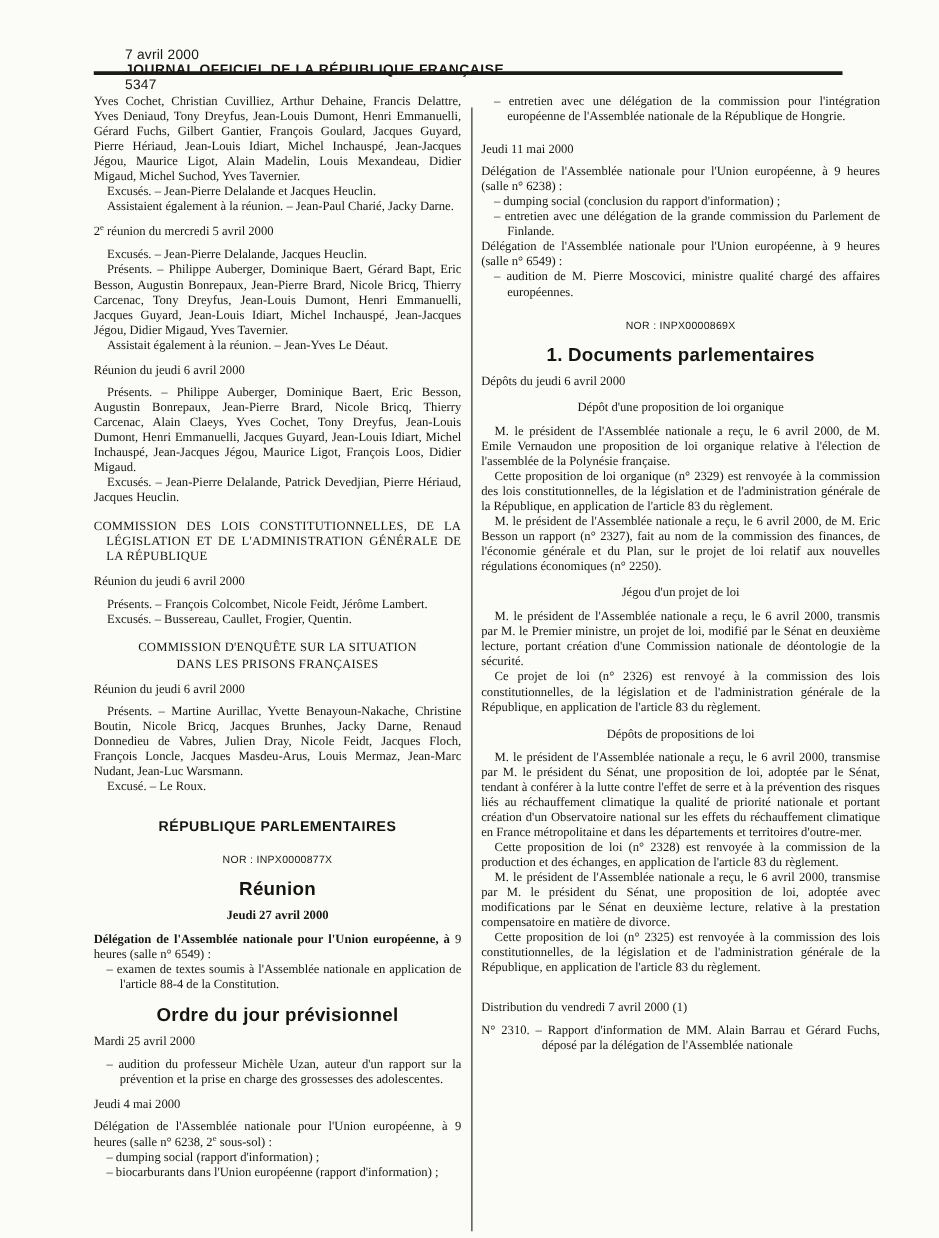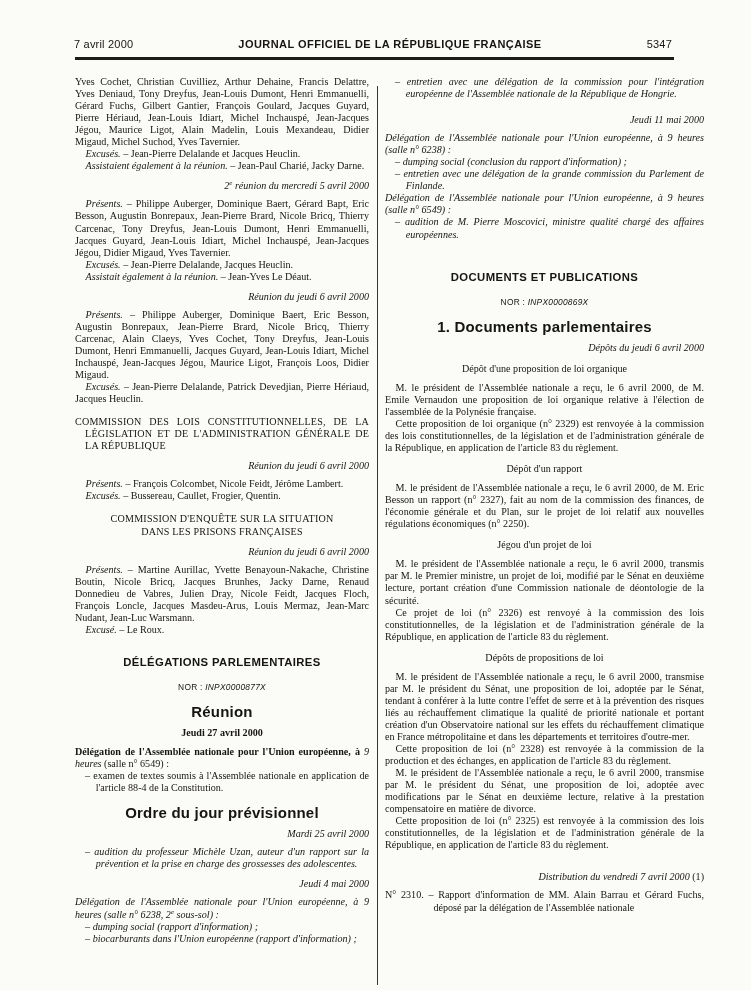--- a/index.html
+++ b/index.html
@@ -9,99 +9,99 @@
     font-family: "Liberation Serif", "DejaVu Serif", serif;
     color: var(--ink, #171513);
     -webkit-font-smoothing: antialiased;
   }
   .page {
     position: relative; width: 751px; height: 990px;
     overflow: hidden; background: var(--paper, #fbfbf8);
   }
   
   .masthead {
-    position: absolute; top: 38px; left: 74px; width: 598px;
-    display: flex; justify-content: space-between; align-items: baseline;
+    position: absolute; top: 38px; left: 89px; width: 598px;
+    display: flex; justify-content: flex-start; align-items: baseline;
     font-family: "Liberation Sans", sans-serif;
-    font-size: 11px; font-weight: 500; letter-spacing: .2px;
+    font-size: 11px; font-weight: 500; letter-spacing: .2px; flex-direction: column;
   }
-  .masthead .jtitle { letter-spacing: .45px; font-weight: 600; }
+  .masthead .jtitle { letter-spacing: .45px; font-weight: 600; margin-left: 11px; }
   .head-rule {
     position: absolute; top: 57px; left: 75px; width: 599px; height: 3px;
     background: #1d1b19;
   }
   
   .col { position: absolute; top: 76px; font-size: 10.1px; line-height: 12.05px; }
   .col-left  { left: 75px;  width: 294px; }
   .col-right { left: 385px; width: 319px; }
   .col-divider {
     position: absolute; top: 86px; left: 377px; width: 1px; height: 899px;
     background: #3a3733;
   }
   
   .blk { margin: 0; }
   .p   { text-align: justify; text-indent: 1.05em; }
   .pf  { text-align: justify; }
   .li  { text-align: justify; padding-left: 2.05em; text-indent: -1.05em; }
   .num { text-align: justify; padding-left: 4.8em;  text-indent: -4.8em; }
-  .hit { text-align: right; margin: 8px 0 6px; }
+  .hit { text-align: left; margin: 8px 0 6px; }
   .hc  { text-align: center; margin: 9px 0 7px; }
   .caps  { text-align: justify; padding-left: 1em; text-indent: -1em; margin: 11px 0 5px; letter-spacing: .2px; }
   .capsc { text-align: center; white-space: pre-line; margin: 11px 0 5px; letter-spacing: .2px; }
   .hbsl {
     text-align: center; font-family: "Liberation Sans", sans-serif;
     font-weight: bold; font-size: 11.3px; letter-spacing: .4px; margin: 20px 0 0;
   }
   .hbs {
     text-align: center; font-family: Liberation Sans, sans-serif;
     font-weight: bold; font-size: 15px; letter-spacing: .2px; margin: 13px 0 9px;
   }
   .hbser { text-align: center; font-weight: bold; margin: 9px 0 7px; }
   .nor {
     text-align: center; font-family: "Liberation Sans", sans-serif;
     font-size: 8.4px; letter-spacing: .25px; margin: 13px 0 11px;
   }
   
-  .it { font-style: italic; }
+  .it { }
   .bd { font-weight: bold; }
   sup.sp { font-size: 7px; line-height: 0; vertical-align: super; }
 </style>
 </head>
 <body>
 
 <div class="page">
 
   <div class="masthead">
     <span class="jdate">7 avril 2000</span>
     <span class="jtitle">JOURNAL OFFICIEL DE LA RÉPUBLIQUE FRANÇAISE</span>
     <span class="jpage">5347</span>
   </div>
   <div class="head-rule"></div>
 
   <div class="col col-left" id="col-left">
       <div class="blk pf"><span class="">Yves Cochet, Christian Cuvilliez, Arthur Dehaine, Francis Delattre, Yves Deniaud, Tony Dreyfus, Jean-Louis Dumont, Henri Emmanuelli, Gérard Fuchs, Gilbert Gantier, François Goulard, Jacques Guyard, Pierre Hériaud, Jean-Louis Idiart, Michel Inchauspé, Jean-Jacques Jégou, Maurice Ligot, Alain Madelin, Louis Mexandeau, Didier Migaud, Michel Suchod, Yves Tavernier.</span></div>
       <div class="blk p"><span class="it ">Excusés.</span><span class=""> – Jean-Pierre Delalande et Jacques Heuclin.</span></div>
       <div class="blk p"><span class="it ">Assistaient également à la réunion.</span><span class=""> – Jean-Paul Charié, Jacky Darne.</span></div>
       <div class="blk hit"><span class="it ">2</span><sup class="sp it ">e</sup><span class="it "> réunion du mercredi 5 avril 2000</span></div>
+      <div class="blk p"><span class="it ">Excusés.</span><span class=""> – Jean-Pierre Delalande, Jacques Heuclin.</span></div>
       <div class="blk p"><span class="it ">Présents.</span><span class=""> – Philippe Auberger, Dominique Baert, Gérard Bapt, Eric Besson, Augustin Bonrepaux, Jean-Pierre Brard, Nicole Bricq, Thierry Carcenac, Tony Dreyfus, Jean-Louis Dumont, Henri Emmanuelli, Jacques Guyard, Jean-Louis Idiart, Michel Inchauspé, Jean-Jacques Jégou, Didier Migaud, Yves Tavernier.</span></div>
-      <div class="blk p"><span class="it ">Excusés.</span><span class=""> – Jean-Pierre Delalande, Jacques Heuclin.</span></div>
       <div class="blk p"><span class="it ">Assistait également à la réunion.</span><span class=""> – Jean-Yves Le Déaut.</span></div>
       <div class="blk hit"><span class="it ">Réunion du jeudi 6 avril 2000</span></div>
       <div class="blk p"><span class="it ">Présents.</span><span class=""> – Philippe Auberger, Dominique Baert, Eric Besson, Augustin Bonrepaux, Jean-Pierre Brard, Nicole Bricq, Thierry Carcenac, Alain Claeys, Yves Cochet, Tony Dreyfus, Jean-Louis Dumont, Henri Emmanuelli, Jacques Guyard, Jean-Louis Idiart, Michel Inchauspé, Jean-Jacques Jégou, Maurice Ligot, François Loos, Didier Migaud.</span></div>
       <div class="blk p"><span class="it ">Excusés.</span><span class=""> – Jean-Pierre Delalande, Patrick Devedjian, Pierre Hériaud, Jacques Heuclin.</span></div>
       <div class="blk caps"><span class="">COMMISSION DES LOIS CONSTITUTIONNELLES, DE LA LÉGISLATION ET DE L'ADMINISTRATION GÉNÉRALE DE LA RÉPUBLIQUE</span></div>
       <div class="blk hit"><span class="it ">Réunion du jeudi 6 avril 2000</span></div>
       <div class="blk p"><span class="it ">Présents.</span><span class=""> – François Colcombet, Nicole Feidt, Jérôme Lambert.</span></div>
       <div class="blk p"><span class="it ">Excusés.</span><span class=""> – Bussereau, Caullet, Frogier, Quentin.</span></div>
       <div class="blk capsc"><span class="">COMMISSION D'ENQUÊTE SUR LA SITUATION
 DANS LES PRISONS FRANÇAISES</span></div>
       <div class="blk hit"><span class="it ">Réunion du jeudi 6 avril 2000</span></div>
       <div class="blk p"><span class="it ">Présents.</span><span class=""> – Martine Aurillac, Yvette Benayoun-Nakache, Christine Boutin, Nicole Bricq, Jacques Brunhes, Jacky Darne, Renaud Donnedieu de Vabres, Julien Dray, Nicole Feidt, Jacques Floch, François Loncle, Jacques Masdeu-Arus, Louis Mermaz, Jean-Marc Nudant, Jean-Luc Warsmann.</span></div>
       <div class="blk p"><span class="it ">Excusé.</span><span class=""> – Le Roux.</span></div>
-      <div class="blk hbsl" style="margin-top: 20px;"><span class="">DÉLÉGATIONS PARLEMENTAIRES</span></div>
+      <div class="blk hbsl" style="margin-top: 20px;"><span class="">RÉPUBLIQUE PARLEMENTAIRES</span></div>
       <div class="blk nor"><span class="">NOR : </span><span class="it ">INPX0000877X</span></div>
       <div class="blk hbs"><span class="">Réunion</span></div>
       <div class="blk hbser"><span class="">Jeudi 27 avril 2000</span></div>
       <div class="blk pf"><span class="bd">Délégation de l'Assemblée nationale pour l'Union européenne, à </span><span class="it ">9 heures</span><span class=""> (salle n° 6549) :</span></div>
       <div class="blk li"><span class="">– examen de textes soumis à l'Assemblée nationale en application de l'article 88-4 de la Constitution.</span></div>
       <div class="blk hbs"><span class="">Ordre du jour prévisionnel</span></div>
       <div class="blk hit"><span class="it ">Mardi 25 avril 2000</span></div>
       <div class="blk li"><span class="it ">– audition du professeur Michèle Uzan, auteur d'un rapport sur la prévention et la prise en charge des grossesses des adolescentes.</span></div>
       <div class="blk hit"><span class="it ">Jeudi 4 mai 2000</span></div>
       <div class="blk pf"><span class="it ">Délégation de l'Assemblée nationale pour l'Union européenne, à 9 heures (salle n° 6238, 2</span><sup class="sp it ">e</sup><span class="it "> sous-sol) :</span></div>
@@ -110,28 +110,26 @@
     </div>
   <div class="col-divider"></div>
   <div class="col col-right" id="col-right">
       <div class="blk li"><span class="it ">– entretien avec une délégation de la commission pour l'intégration européenne de l'Assemblée nationale de la République de Hongrie.</span></div>
       <div class="blk hit" style="margin-top: 14px;"><span class="it ">Jeudi 11 mai 2000</span></div>
       <div class="blk pf"><span class="it ">Délégation de l'Assemblée nationale pour l'Union européenne, à 9 heures (salle n° 6238) :</span></div>
       <div class="blk li"><span class="it ">– dumping social (conclusion du rapport d'information) ;</span></div>
       <div class="blk li"><span class="it ">– entretien avec une délégation de la grande commission du Parlement de Finlande.</span></div>
       <div class="blk pf"><span class="it ">Délégation de l'Assemblée nationale pour l'Union européenne, à 9 heures (salle n° 6549) :</span></div>
       <div class="blk li"><span class="it ">– audition de M. Pierre Moscovici, ministre qualité chargé des affaires européennes.</span></div>
-      <div class="blk hbsl" style="margin-top: 30px;"><span class="">DOCUMENTS ET PUBLICATIONS</span></div>
       <div class="blk nor"><span class="">NOR : </span><span class="it ">INPX0000869X</span></div>
       <div class="blk hbs"><span class="">1. Documents parlementaires</span></div>
       <div class="blk hit"><span class="it ">Dépôts du jeudi 6 avril 2000</span></div>
       <div class="blk hc"><span class="">Dépôt d'une proposition de loi organique</span></div>
       <div class="blk p"><span class="">M. le président de l'Assemblée nationale a reçu, le 6 avril 2000, de M. Emile Vernaudon une proposition de loi organique relative à l'élection de l'assemblée de la Polynésie française.</span></div>
       <div class="blk p"><span class="">Cette proposition de loi organique (n° 2329) est renvoyée à la commission des lois constitutionnelles, de la législation et de l'administration générale de la République, en application de l'article 83 du règlement.</span></div>
-      <div class="blk hc"><span class="">Dépôt d'un rapport</span></div>
       <div class="blk p"><span class="">M. le président de l'Assemblée nationale a reçu, le 6 avril 2000, de M. Eric Besson un rapport (n° 2327), fait au nom de la commission des finances, de l'économie générale et du Plan, sur le projet de loi relatif aux nouvelles régulations économiques (n° 2250).</span></div>
       <div class="blk hc"><span class="">Jégou d'un projet de loi</span></div>
       <div class="blk p"><span class="">M. le président de l'Assemblée nationale a reçu, le 6 avril 2000, transmis par M. le Premier ministre, un projet de loi, modifié par le Sénat en deuxième lecture, portant création d'une Commission nationale de déontologie de la sécurité.</span></div>
       <div class="blk p"><span class="">Ce projet de loi (n° 2326) est renvoyé à la commission des lois constitutionnelles, de la législation et de l'administration générale de la République, en application de l'article 83 du règlement.</span></div>
       <div class="blk hc"><span class="">Dépôts de propositions de loi</span></div>
       <div class="blk p"><span class="">M. le président de l'Assemblée nationale a reçu, le 6 avril 2000, transmise par M. le président du Sénat, une proposition de loi, adoptée par le Sénat, tendant à conférer à la lutte contre l'effet de serre et à la prévention des risques liés au réchauffement climatique la qualité de priorité nationale et portant création d'un Observatoire national sur les effets du réchauffement climatique en France métropolitaine et dans les départements et territoires d'outre-mer.</span></div>
       <div class="blk p"><span class="">Cette proposition de loi (n° 2328) est renvoyée à la commission de la production et des échanges, en application de l'article 83 du règlement.</span></div>
       <div class="blk p"><span class="">M. le président de l'Assemblée nationale a reçu, le 6 avril 2000, transmise par M. le président du Sénat, une proposition de loi, adoptée avec modifications par le Sénat en deuxième lecture, relative à la prestation compensatoire en matière de divorce.</span></div>
       <div class="blk p"><span class="">Cette proposition de loi (n° 2325) est renvoyée à la commission des lois constitutionnelles, de la législation et de l'administration générale de la République, en application de l'article 83 du règlement.</span></div>
       <div class="blk hit" style="margin-top: 20px;"><span class="it ">Distribution du vendredi 7 avril 2000</span><span class=""> (1)</span></div>

